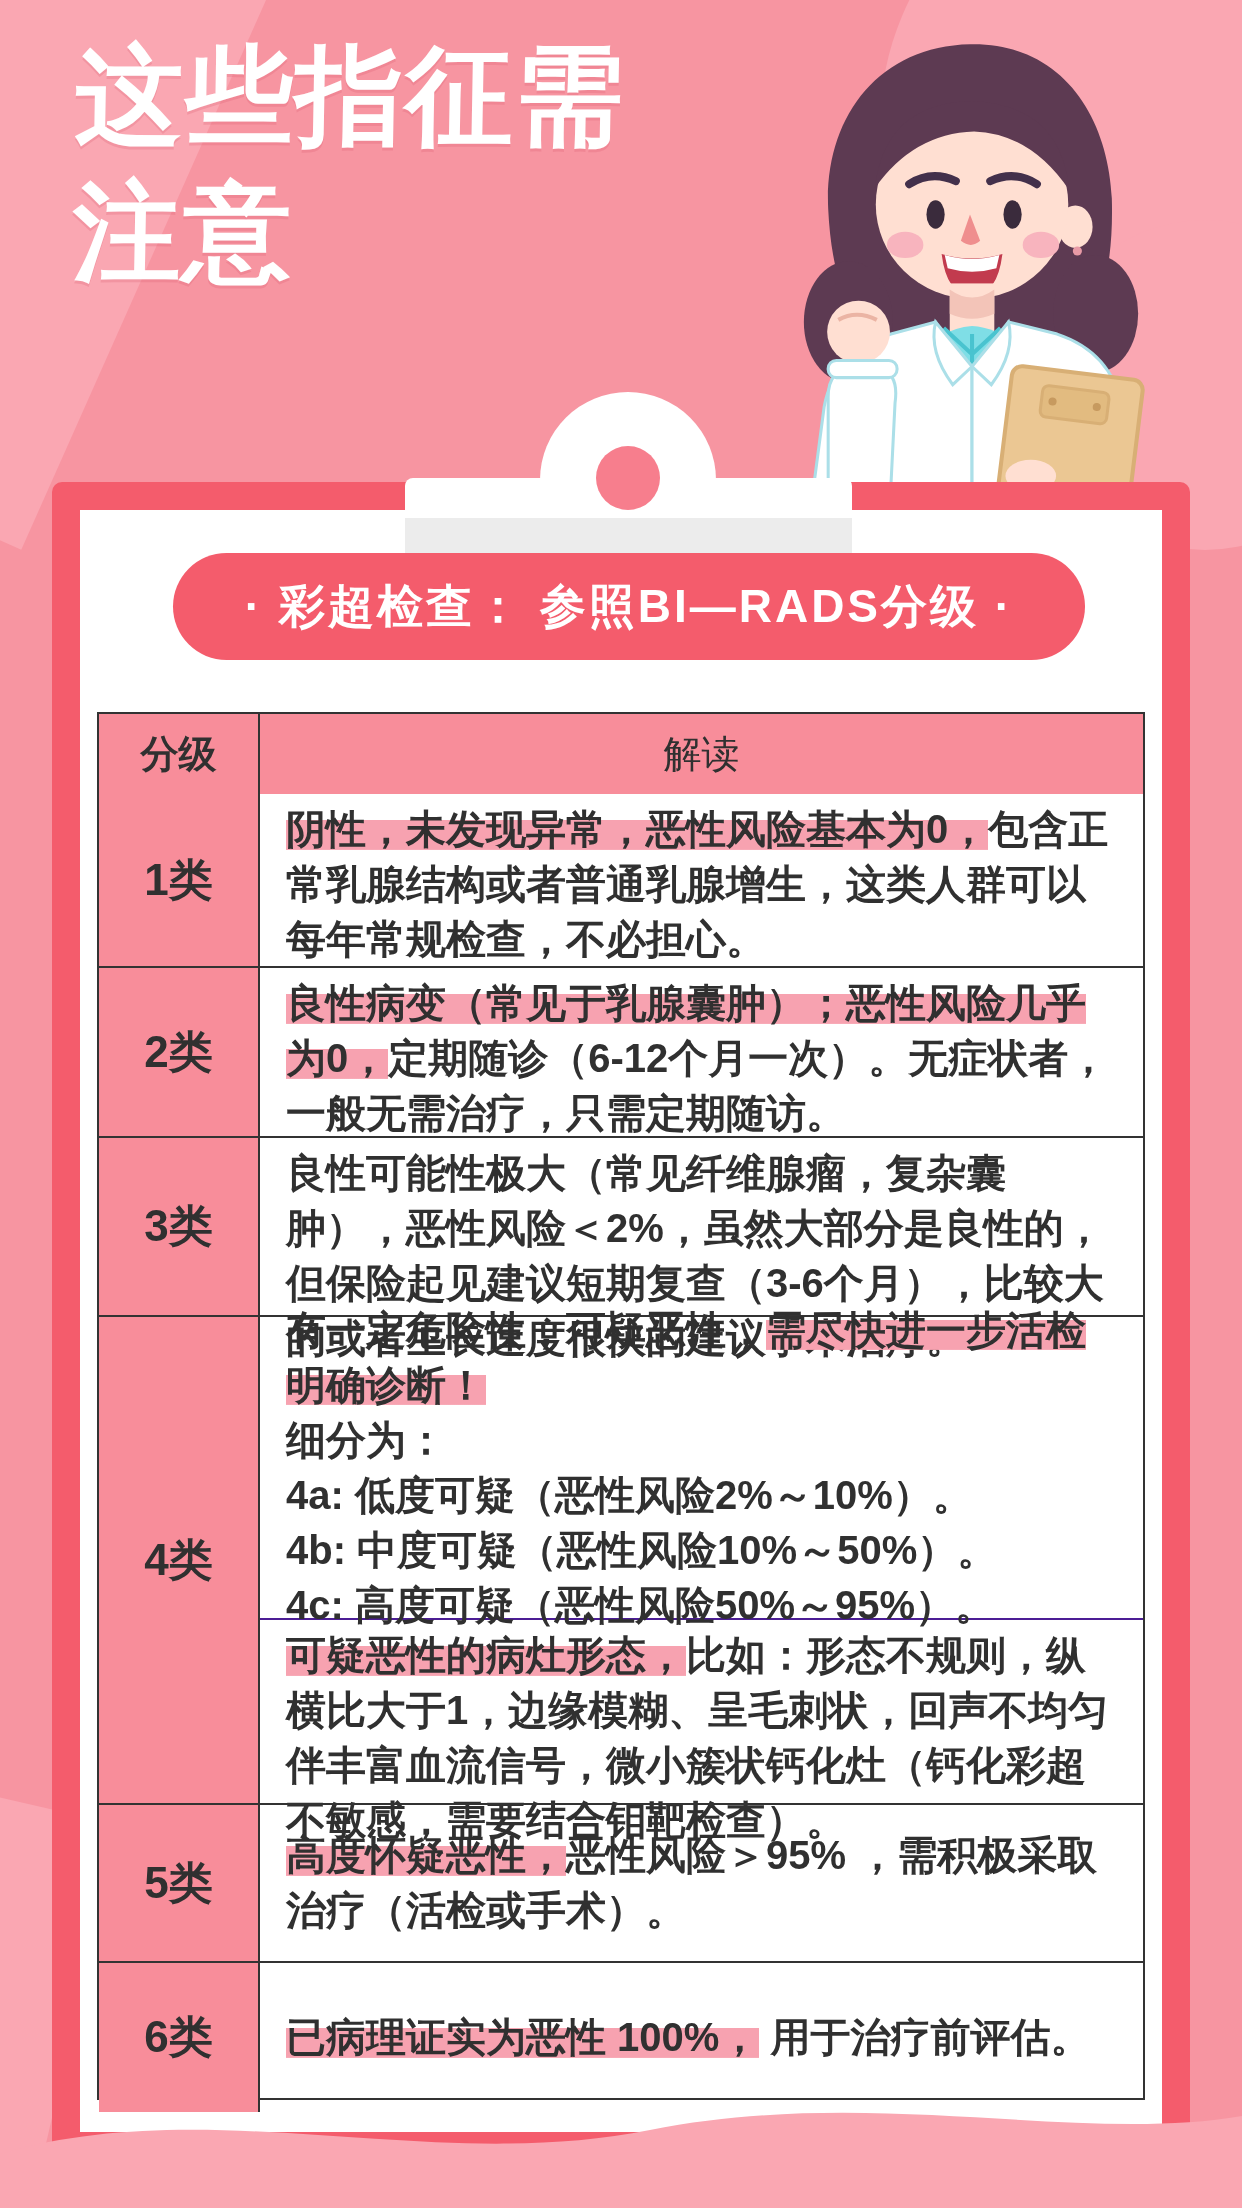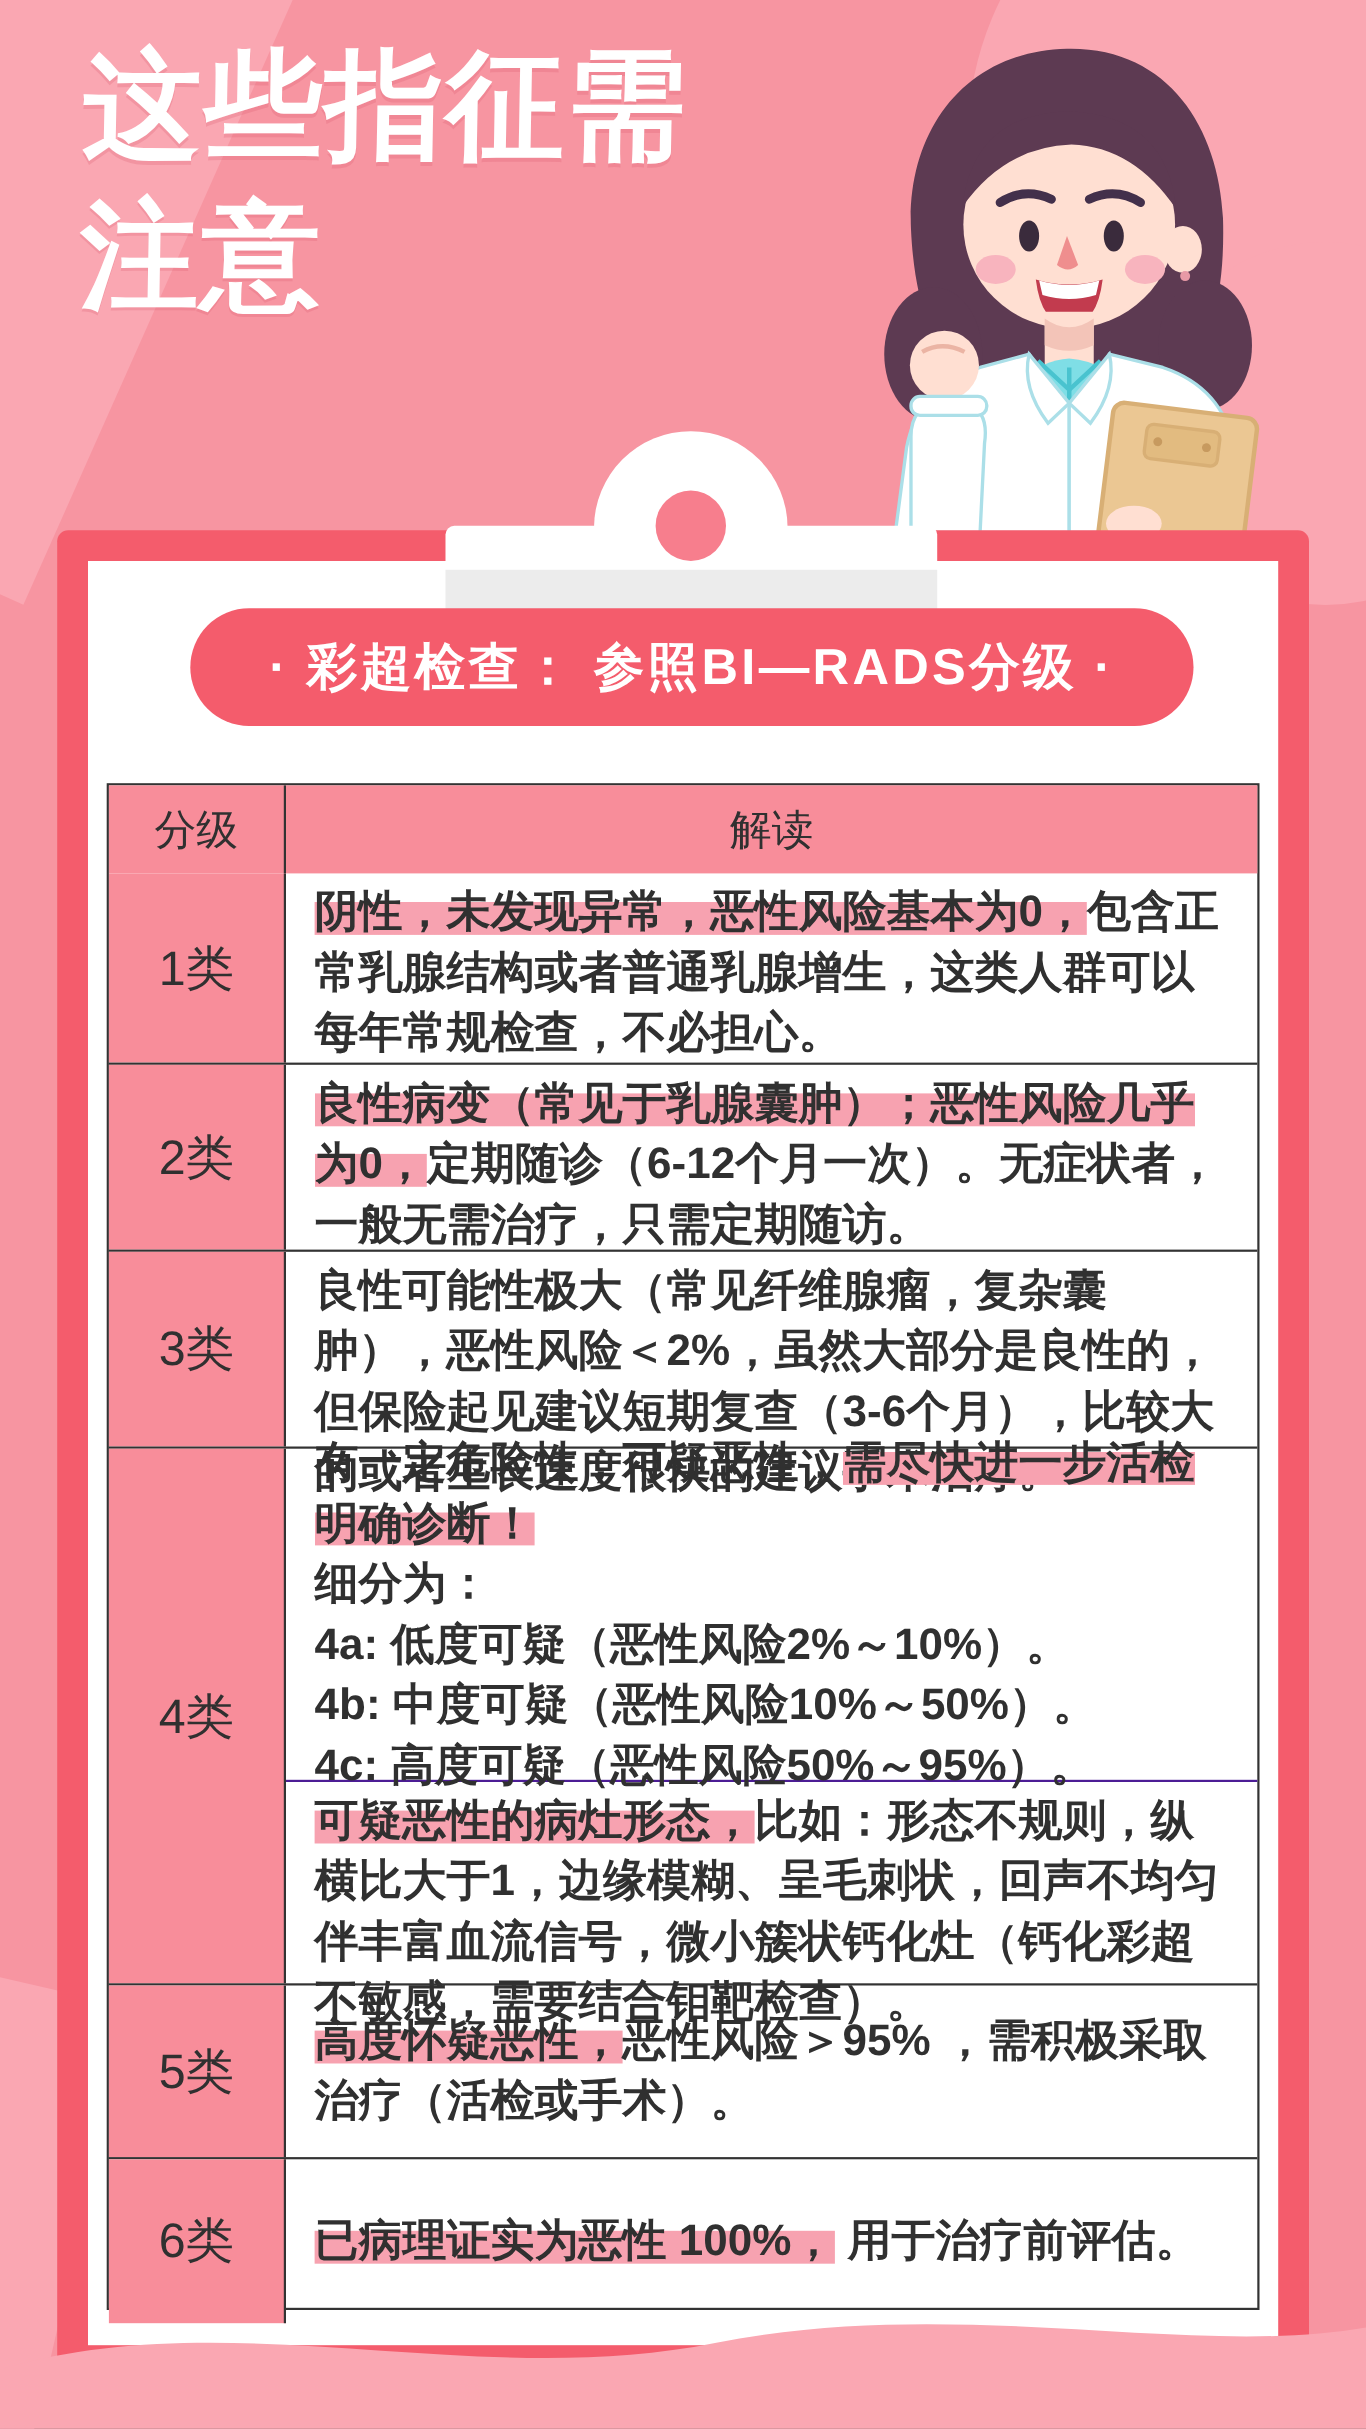--- a/index.html
+++ b/index.html
@@ -42,21 +42,21 @@
     color:#fff;font-size:46px;font-weight:bold;letter-spacing:3px;white-space:nowrap;}
 
   
   .btable{position:absolute;left:97px;top:712px;width:1048px;height:1388px;
     border:2px solid #333;box-sizing:border-box;background:#fff;
     display:flex;flex-direction:column;color:var(--text,#303030);}
   .t-row{display:flex;box-sizing:border-box;flex:0 0 auto;}
   .t-row + .t-row{border-top:2px solid #333;}
   .gcell{width:161px;flex:0 0 161px;box-sizing:border-box;border-right:2px solid #333;
     background:var(--cell-pink,#F88D9A);display:flex;align-items:center;justify-content:center;
-    font-weight:normal;}
+    font-weight:bold;}
   .t-head{height:80px;}
   .t-head .gcell{font-size:38px;}
   .hcell{flex:1;background:var(--cell-pink,#F88D9A);display:flex;align-items:center;justify-content:center;
     font-size:38px;font-weight:normal;}
   .t-body-row .gcell{font-size:44px;}
   .ccol{flex:1;display:flex;flex-direction:column;min-width:0;}
   .cell{box-sizing:border-box;display:flex;align-items:center;padding:8px 26px;flex:1 1 auto;}
   .cell .txt{white-space:pre-line;font-size:40px;font-weight:bold;line-height:55px;}
   .cell.sub0.has-sub{border-bottom:2px solid #4c1d95;}
   .r1{height:172px;} .r2{height:170px;} .r3{height:179px;} .r4{height:488px;}

